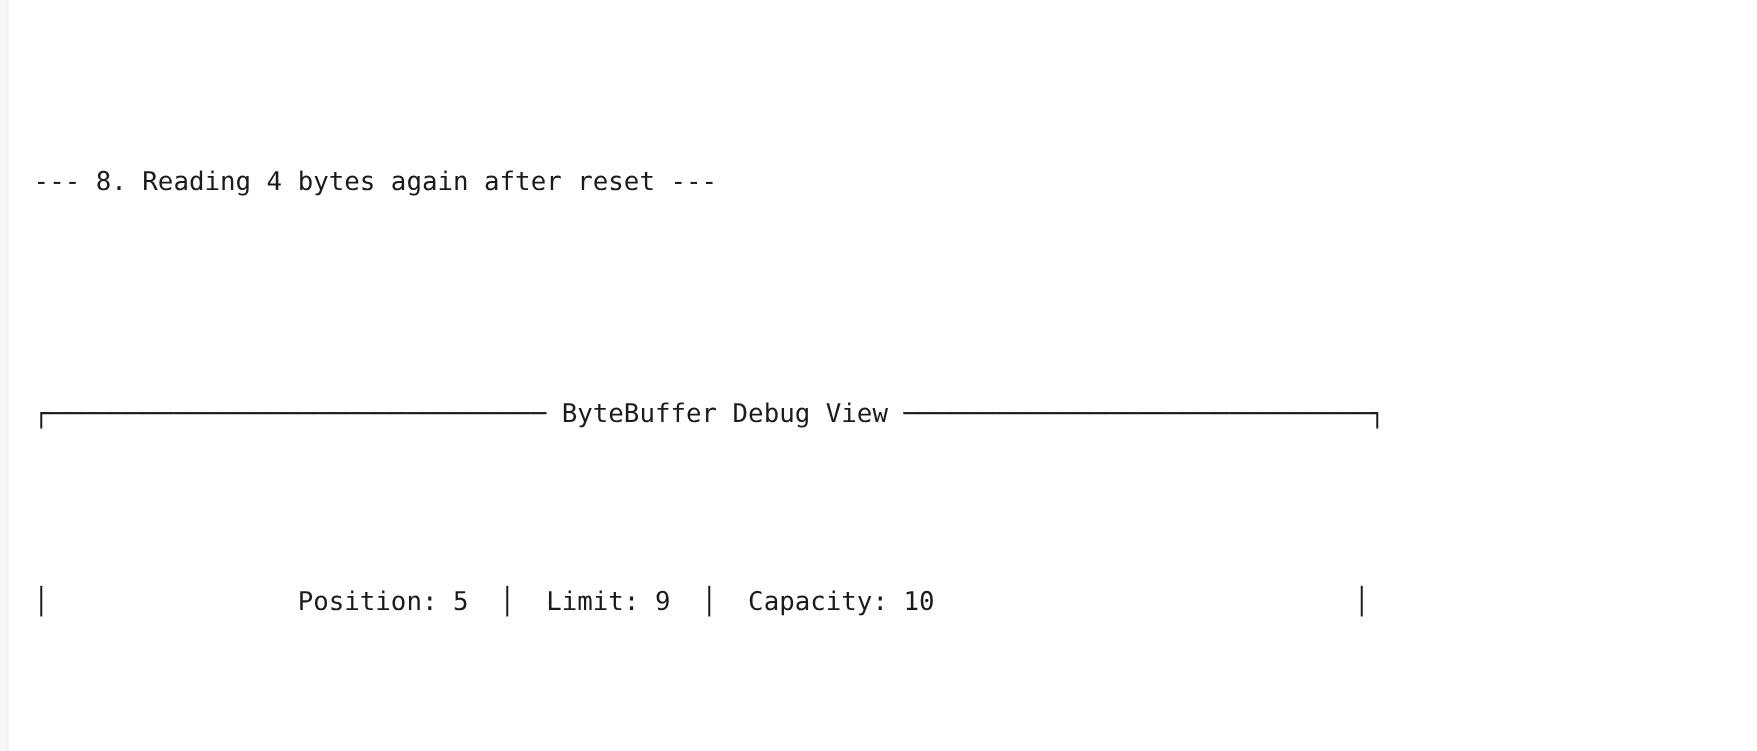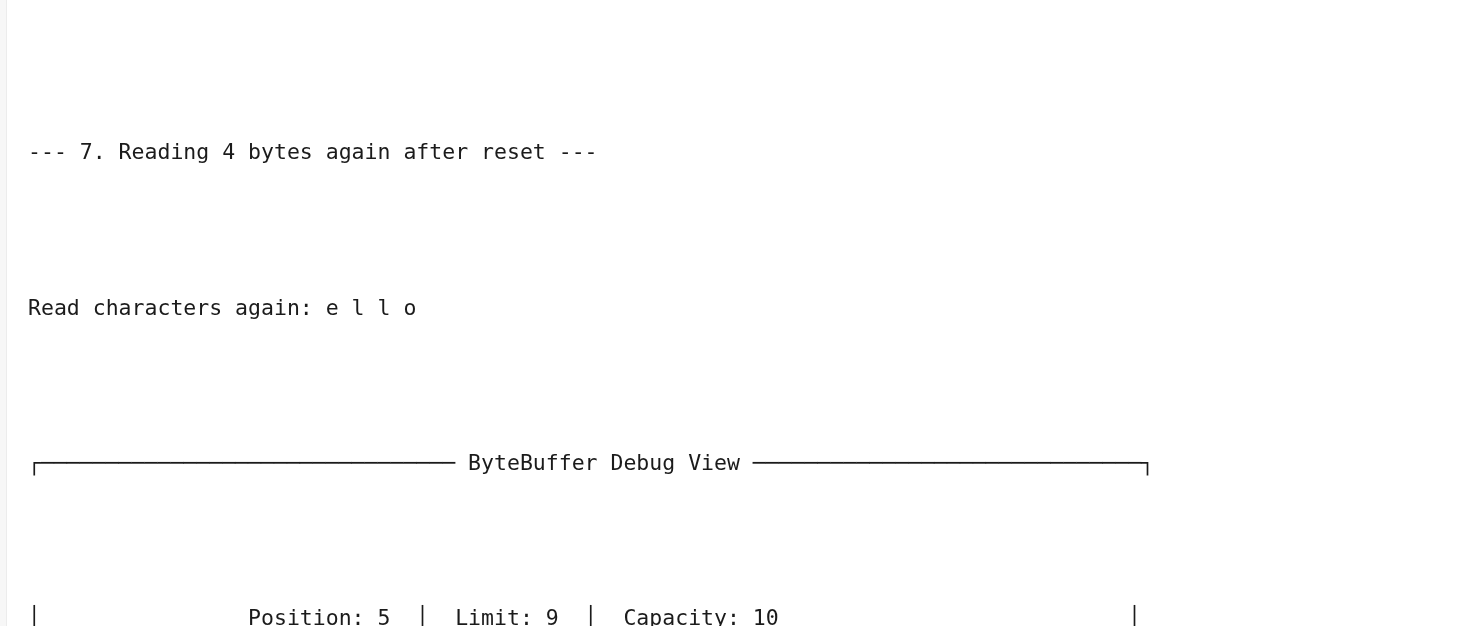--- a/index.html
+++ b/index.html
@@ -52,23 +52,22 @@
   
   #console { padding-top: 17px; }
 </style>
 </head>
 <body>
 
 <div id="gutter-strip"></div>
 
 <div id="console">
 
-  <div class="line">--- 7. Reading 4 bytes again after reset ---</div>
+  <div class="line">--- 8. Reading 4 bytes again after reset ---</div>
 
-  <div class="line">Read characters again: e l l o</div>
 
   <div class="line">┌──────────────────────────────── ByteBuffer Debug View ──────────────────────────────┐</div>
 
   <div class="line">│                Position: 5  │  Limit: 9  │  Capacity: 10                           │</div>
 
   
 
   
 
   

